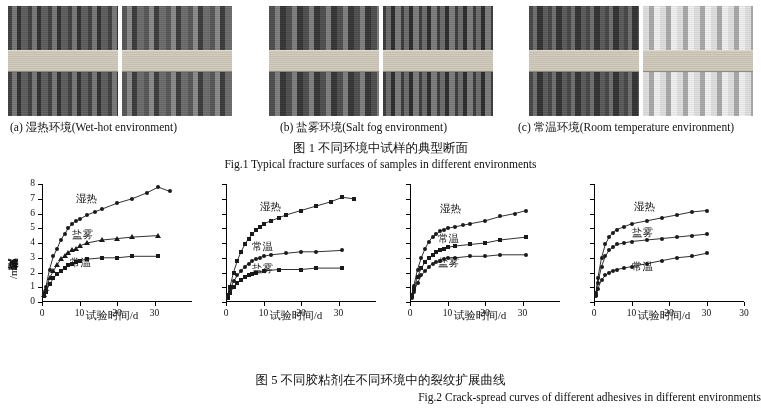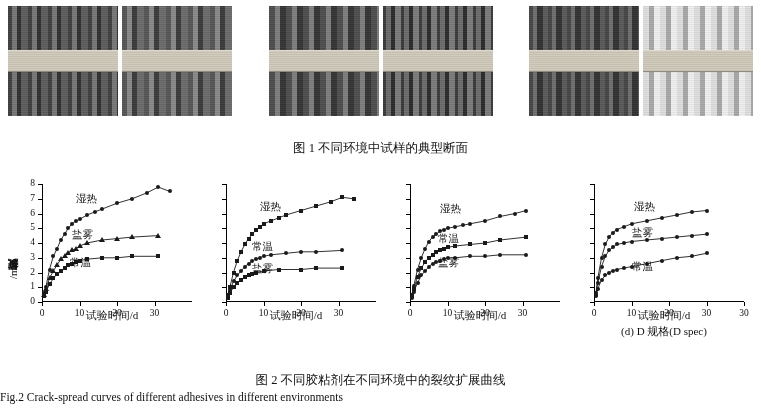--- a/index.html
+++ b/index.html
@@ -293,21 +293,21 @@
     left: 0;
     width: 761px;
     text-align: center;
     font-size: 12.5px;
   }
   .fig2-title-en {
     position: absolute;
     top: 391px;
     left: 0;
     width: 761px;
-    text-align: left;
+    text-align: right;
     font-size: 11.5px;
   }
 </style>
 </head>
 <body>
 
 <div class="page">
 
   <div class="fig1-row">
     <div class="photo-group">
@@ -349,22 +349,28 @@
       </div>
       <div class="photo p6 white-right">
         <div class="top"></div>
         <div class="bar"></div>
         <div class="bot"></div>
         <div class="grain"></div>
       </div>
     </div>
   </div>
 
+  <div class="fig1-captions">
+    <span class="cap-a">(a) 湿热环境(Wet-hot environment)</span>
+    <span class="cap-b">(b) 盐雾环境(Salt fog environment)</span>
+    <span class="cap-c">(c) 常温环境(Room temperature environment)</span>
+  </div>
 
   <div class="fig1-title">图 1  不同环境中试样的典型断面</div>
+  <div class="fig1-title-en">Fig.1   Typical fracture surfaces of samples in different environments</div>
 
   <div class="fig2">
     <div class="ylabel">裂纹扩展长度/mm</div>
     <div class="charts" id="charts">
         <div class="chart">
           <div class="plot">
             <div class="axis-y"></div>
             <div class="axis-x"></div>
             <div class="tick-y" style="top: 118px;">
               <span class="tick-y-label">0</span>
@@ -711,20 +717,19 @@
             <div class="pt ci" style="left: 52.5px; top: 79.65px;"></div>
             <div class="pt ci" style="left: 67.5px; top: 76.7px;"></div>
             <div class="pt ci" style="left: 82.5px; top: 73.75px;"></div>
             <div class="pt ci" style="left: 97.5px; top: 72.275px;"></div>
             <div class="pt ci" style="left: 112.5px; top: 69.325px;"></div>
             <div class="ann" style="left: 40px; top: 16px;">湿热</div>
             <div class="ann" style="left: 38px; top: 42px;">盐雾</div>
             <div class="ann" style="left: 38px; top: 76px;">常温</div>
           </div>
           <div class="xcap">试验时间/d</div>
-          <div class="subcap">(d) D 规格(D spec)</div>
         </div>
       </div>
   </div>
 
-  <div class="fig2-title">图 2  不同胶粘剂在不同环境中的裂纹扩展曲线</div>
+  <div class="fig2-title">图 5  不同胶粘剂在不同环境中的裂纹扩展曲线</div>
   <div class="fig2-title-en">Fig.2   Crack-spread curves of different adhesives in different environments</div>
 </div>
 
 </body></html>

